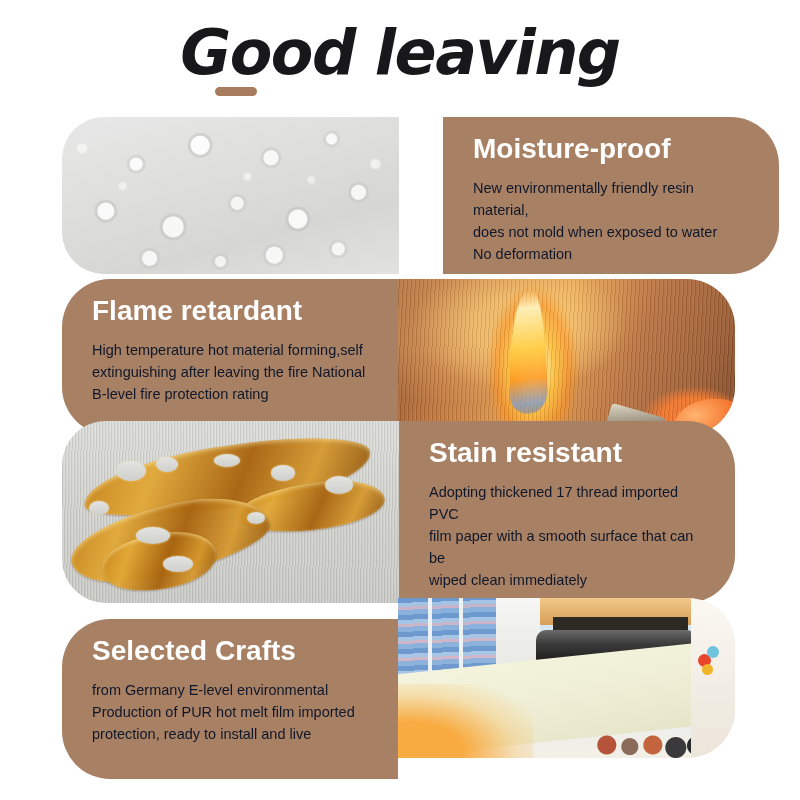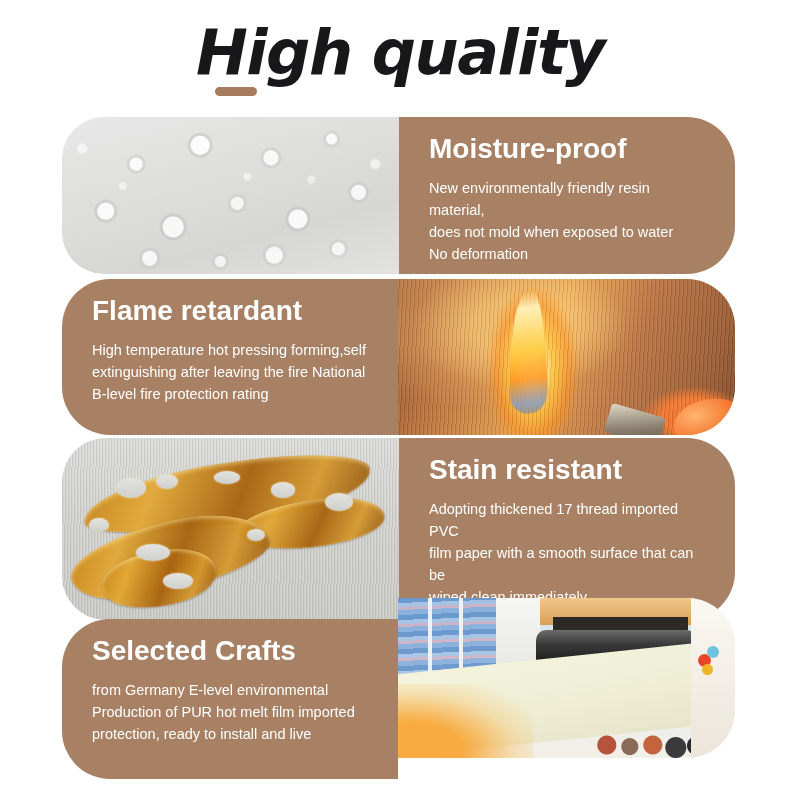--- a/index.html
+++ b/index.html
@@ -66,21 +66,21 @@
   .card {
     position: absolute;
     left: 62px;
     width: 673px;
     display: flex;
     flex-direction: row;
   }
 
   .card.row1 { top: 5px;   height: 157px; }
   .card.row2 { top: 167px; height: 156px; }
-  .card.row3 { top: 326px; height: 182px; }
+  .card.row3 { top: 309px; height: 182px; }
   .card.row4 { top: 486px; height: 160px; }
 
   .card.reverse { flex-direction: row-reverse; }
 
   
   .media {
     position: relative;
     width: 337px;
     height: 100%;
     overflow: hidden;
@@ -92,21 +92,21 @@
     position: relative;
     width: 336px;
     height: 100%;
     flex: none;
     background: #a88064;
     padding: 17px 26px 12px 30px;
     overflow: hidden;
   }
 
   .card.row1 .media { border-radius: 42px 0 0 42px; }
-  .card.row1 .panel { border-radius: 0 48px 48px 0; }
+  .card.row1 .panel { border-radius: 0 48px 48px 0; margin-left: 44px; }
 
   .card.row2 .media { border-radius: 0 48px 48px 0; }
   .card.row2 .panel { border-radius: 48px 0 0 48px; }
 
   .card.row3 .media { border-radius: 44px 0 0 44px; }
   .card.row3 .panel { border-radius: 0 48px 48px 0; }
 
   .card.row4 .media { border-radius: 0 48px 48px 0; }
   .card.row4 .panel { border-radius: 48px 0 0 48px; margin-top: 21px; }
 
@@ -115,21 +115,21 @@
     font-weight: 700;
     color: #ffffff;
     line-height: 1.1;
     margin-bottom: 12px;
     white-space: nowrap;
   }
 
   .feature-desc {
     font-size: 14.5px;
     font-weight: 400;
-    color: #ffffff;
+    color: #0f172a;
     line-height: 1.52;
     max-width: 290px;
   }
 
   
   .m-water {
     background:
       radial-gradient(circle at 22% 30%, rgba(255,255,255,.85) 0 6px, rgba(190,190,190,.35) 7px 9px, transparent 10px),
       radial-gradient(circle at 41% 18%, rgba(255,255,255,.9) 0 9px, rgba(185,185,185,.4) 10px 12px, transparent 13px),
       radial-gradient(circle at 62% 26%, rgba(255,255,255,.8) 0 7px, rgba(190,190,190,.35) 8px 10px, transparent 11px),
@@ -372,21 +372,21 @@
       radial-gradient(circle at 72% 58%, #3a3a3c 0 10px, transparent 11px),
       radial-gradient(circle at 90% 52%, #2a2a2c 0 9px, transparent 10px);
   }
 </style>
 </head>
 <body>
 
 <div class="page">
 
   <div class="header">
-    <div class="page-title">High quality</div>
+    <div class="page-title">Good leaving</div>
     <div class="title-accent"></div>
   </div>
 
   <div class="cards">
 
     <div class="card row1">
       <div class="media m-water"></div>
       <div class="panel">
         <div class="feature-title">Moisture-proof</div>
         <div class="feature-desc">
@@ -399,21 +399,21 @@
 
     <div class="card row2 reverse">
       <div class="media m-flame">
         <div class="flame-body"></div>
         <div class="lighter"></div>
         <div class="lighter-cap"></div>
       </div>
       <div class="panel">
         <div class="feature-title">Flame retardant</div>
         <div class="feature-desc">
-          <div>High temperature hot pressing forming,self</div>
+          <div>High temperature hot material forming,self</div>
           <div>extinguishing after leaving the fire National</div>
           <div>B-level fire protection rating</div>
         </div>
       </div>
     </div>
 
     <div class="card row3">
       <div class="media m-stain">
         <div class="stain-a"></div>
         <div class="stain-c"></div>

